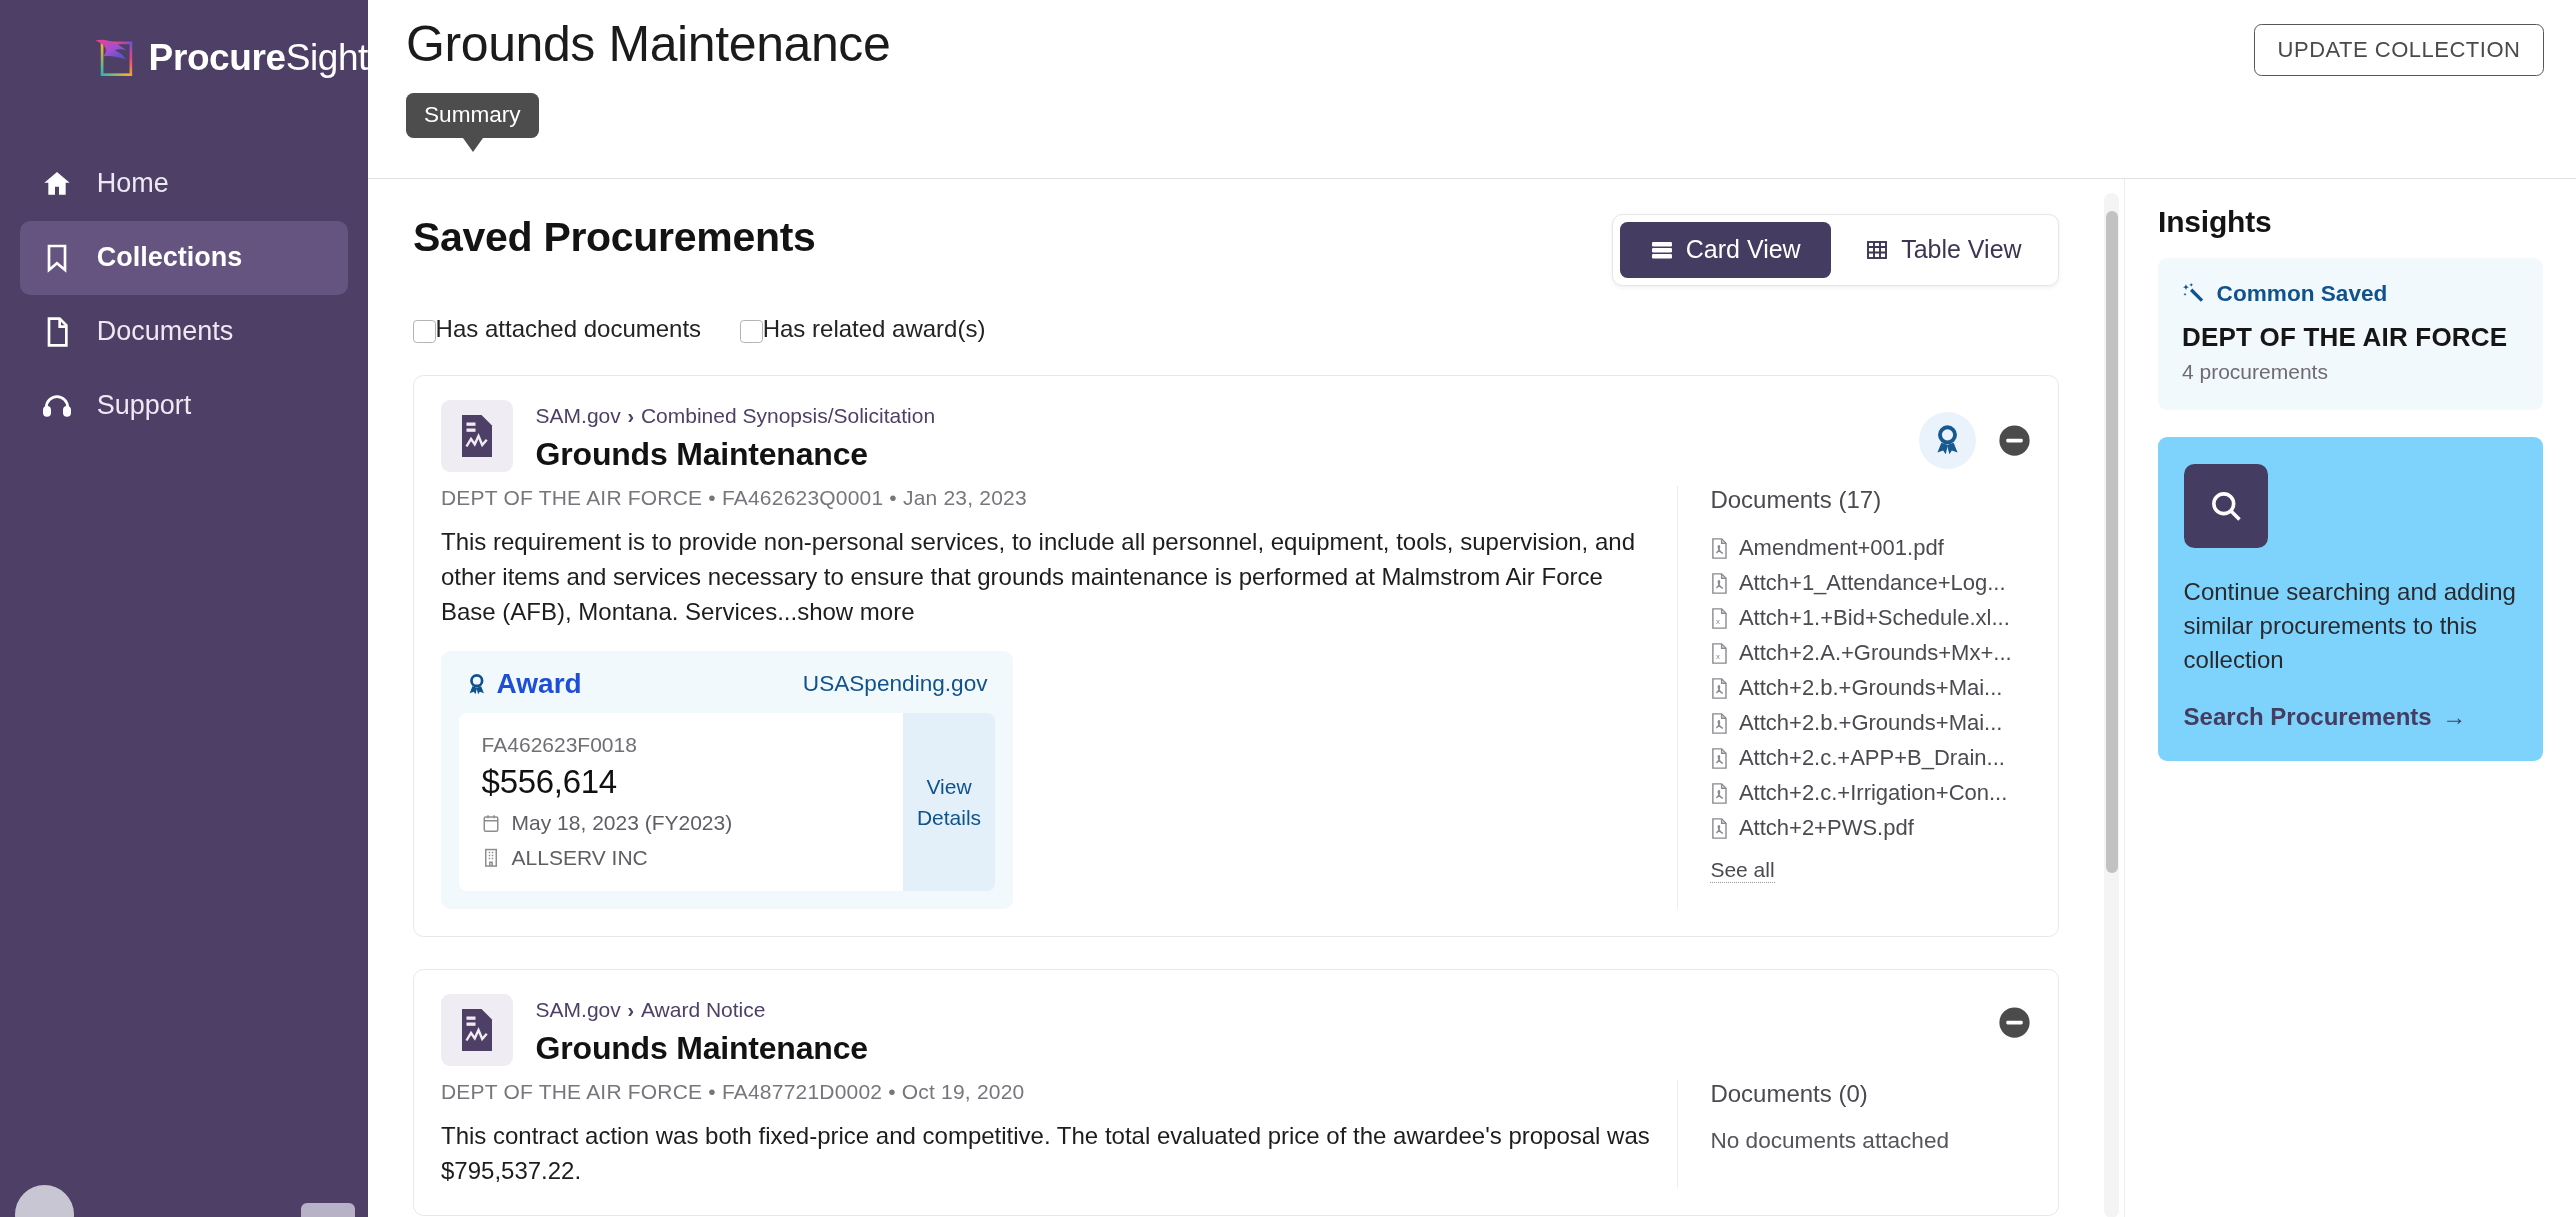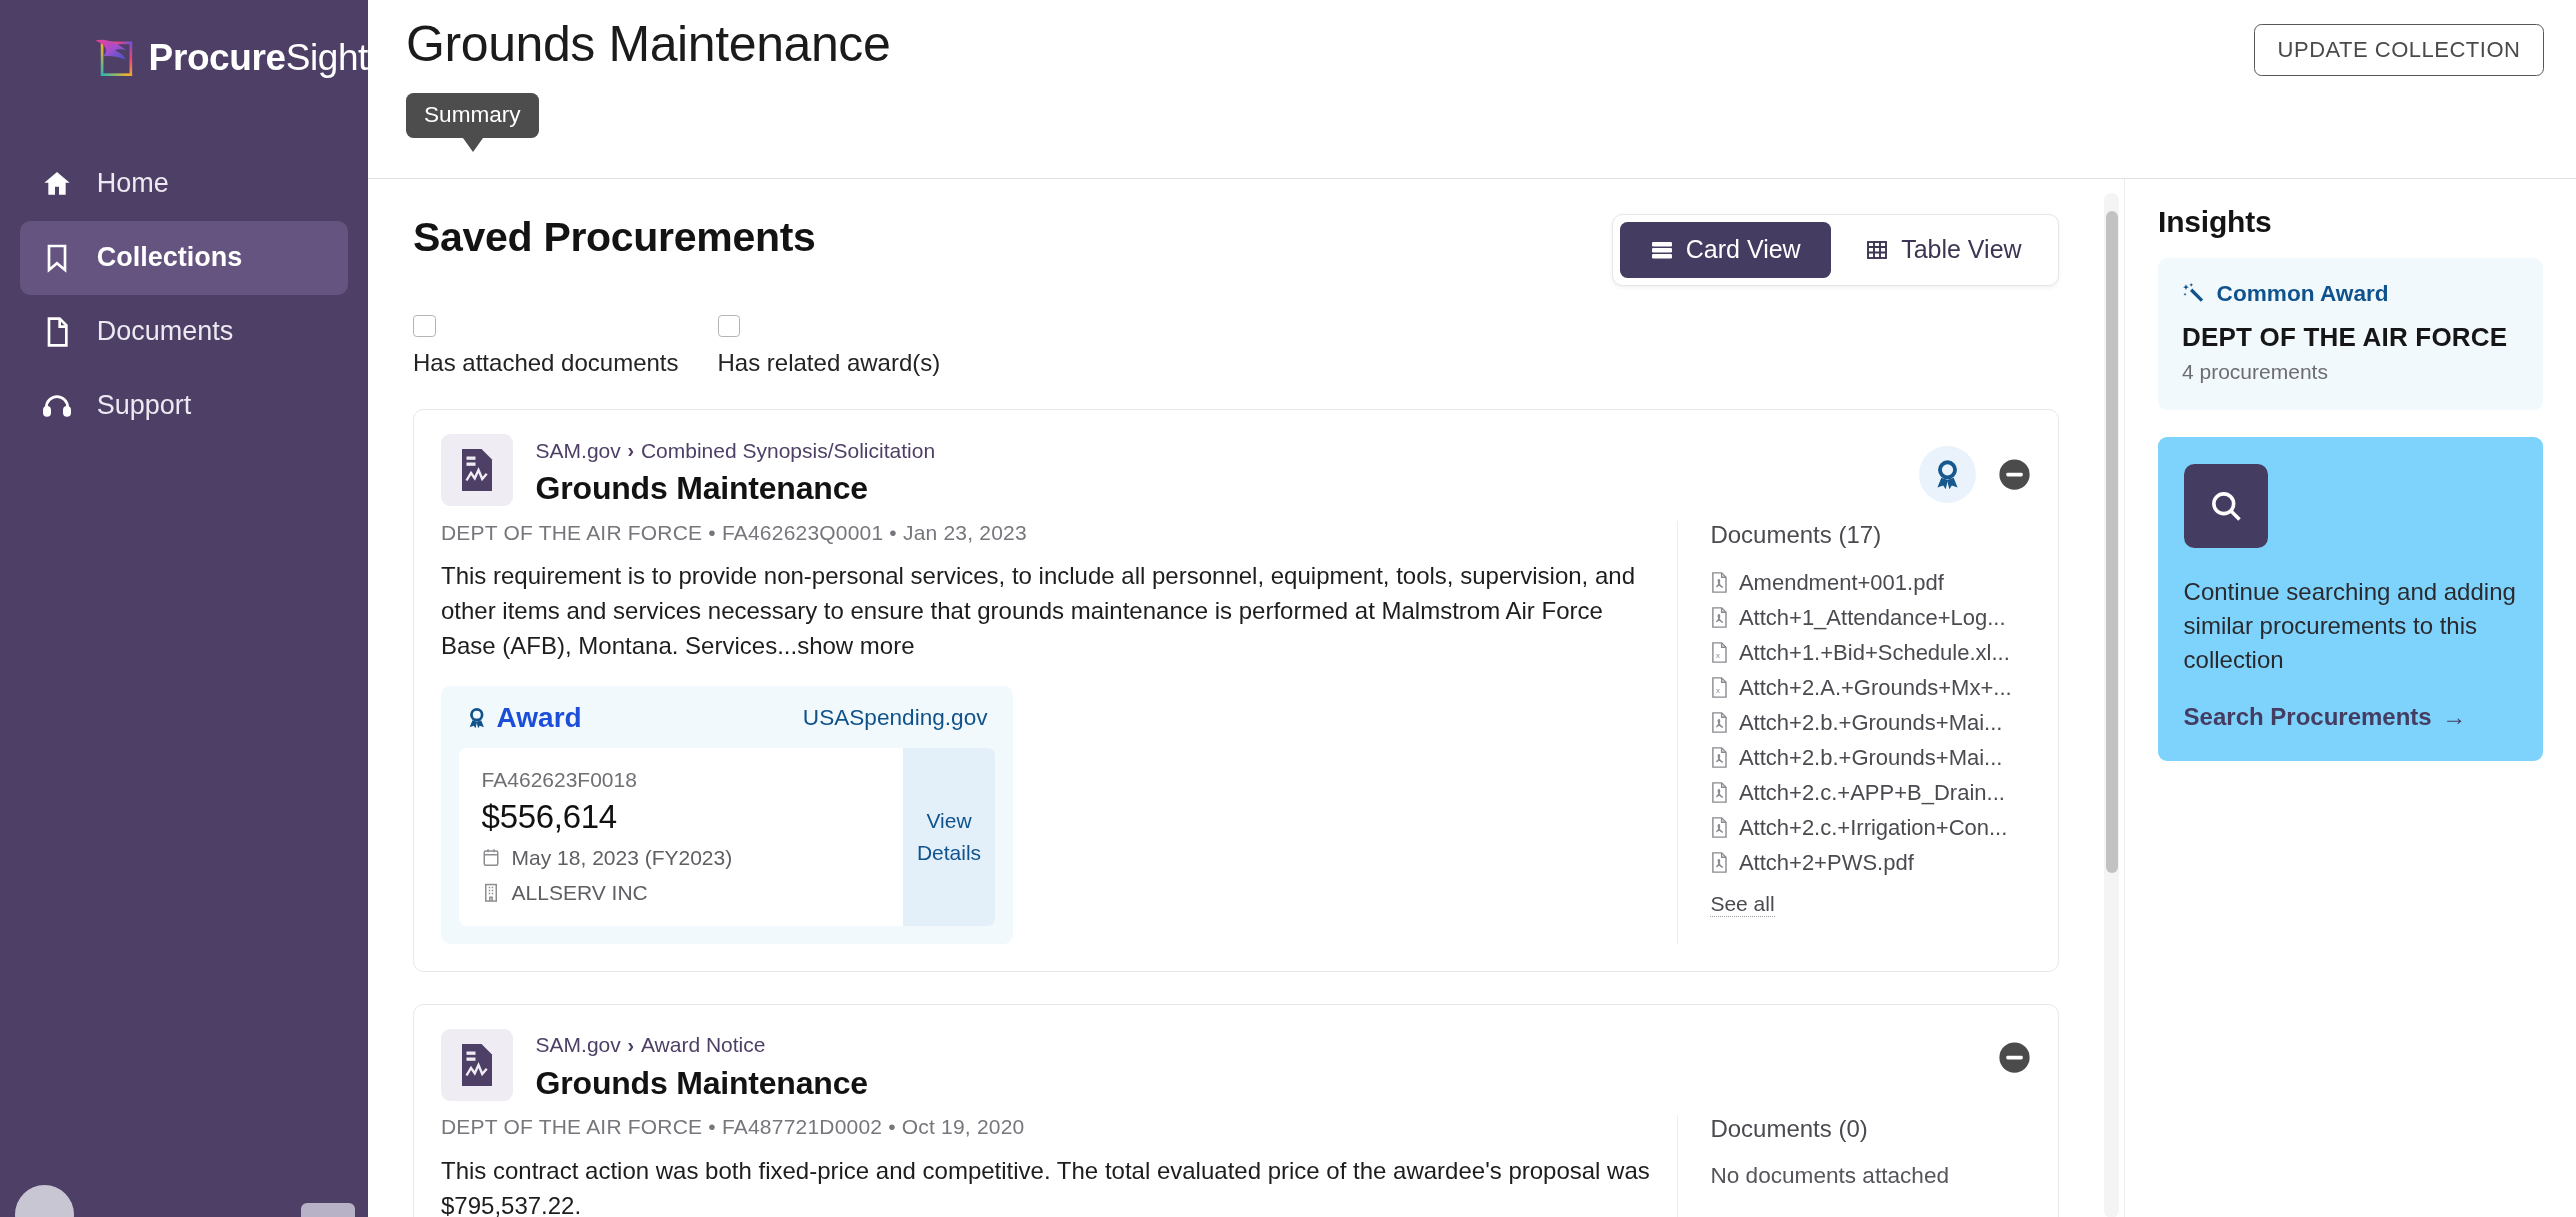--- a/index.html
+++ b/index.html
@@ -103,21 +103,21 @@
   }
   .vt-btn {
     display: flex; align-items: center; gap: 12px;
     font-size: 25px; padding: 13.5px 30px; border-radius: 7.5px;
     color: #3d3552; cursor: pointer; white-space: nowrap;
   }
   .vt-btn.active { background: #453C61; color: #ffffff; }
   .vt-btn svg { width: 24px; height: 24px; display: block; }
 
   .filters { display: flex; align-items: center; gap: 39px; margin-top: 29px; }
-  .filter { display: flex; align-items: flex-start; gap: 12px; cursor: pointer; flex-direction: column; }
+  .filter { display: flex; align-items: flex-end; gap: 0; cursor: pointer; }
   .cbx { width: 22.6px; height: 22.6px; border: 1.5px solid #b4b4b4; border-radius: 3.8px; background:#fff; }
   .filter-label { font-size: 24px; color: #232323; }
 
   
   .card {
     margin-top: 32px;
     border: 1.5px solid #e7e7e7; border-radius: 10.5px;
     background: #ffffff; overflow: hidden;
   }
   .card-head { display: flex; align-items: flex-start; padding: 24px 27px 13.5px 27px; }
@@ -552,21 +552,21 @@
         <div class="ins-card">
           <div class="ins-tag">
             <span>
               <svg viewBox="0 0 24 24" fill="#10538C">
                 <path d="M8.5 9.5 L20 21 l2.5-2.5 L11 7z"></path>
                 <path d="M4.2 2.5 l.9 2.1 2.1.9-2.1.9-.9 2.1-.9-2.1L1.2 5.5l2.1-.9z"></path>
                 <path d="M9.8 1 l.6 1.4 1.4.6-1.4.6-.6 1.4-.6-1.4L7.8 3l1.4-.6z"></path>
                 <path d="M3.2 11.4 l.5 1.2 1.2.5-1.2.5-.5 1.2-.5-1.2-1.2-.5 1.2-.5z"></path>
               </svg>
             </span>
-            <span>Common Award</span>
+            <span>Common Saved</span>
           </div>
           <div class="ins-value">DEPT OF THE AIR FORCE</div>
           <div class="ins-sub">4 procurements</div>
         </div>
 
         <div class="search-card">
           <div class="search-icon-box">
             <span>
               <svg viewBox="0 0 24 24" fill="none" stroke="#ffffff" stroke-width="2.4">
                   <circle cx="10.5" cy="10.5" r="6.6"></circle>

